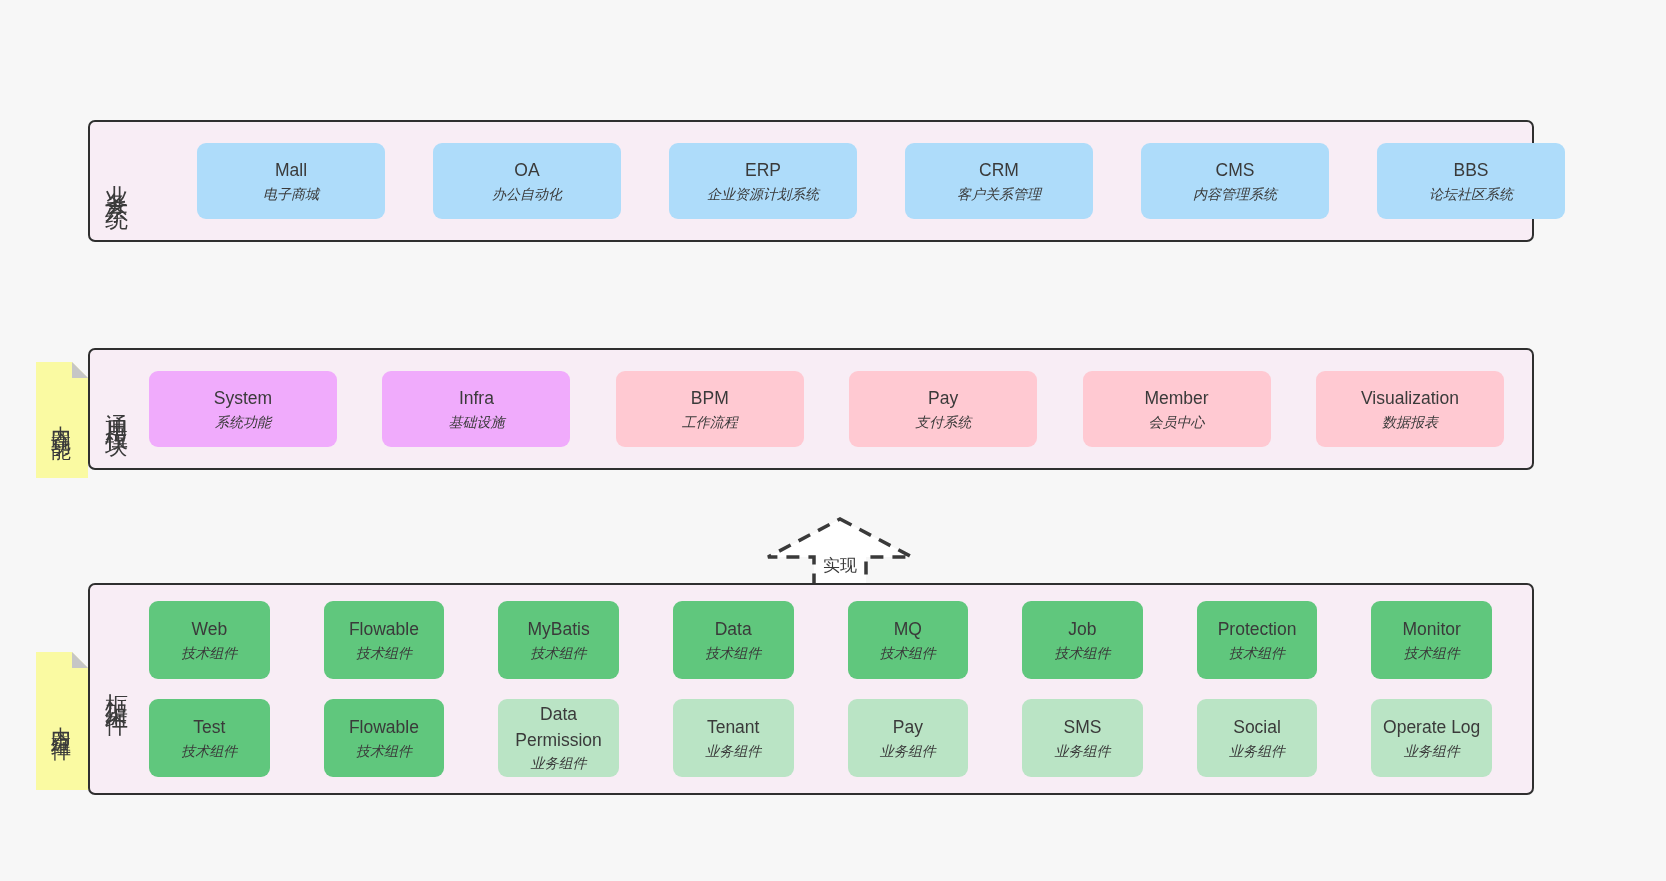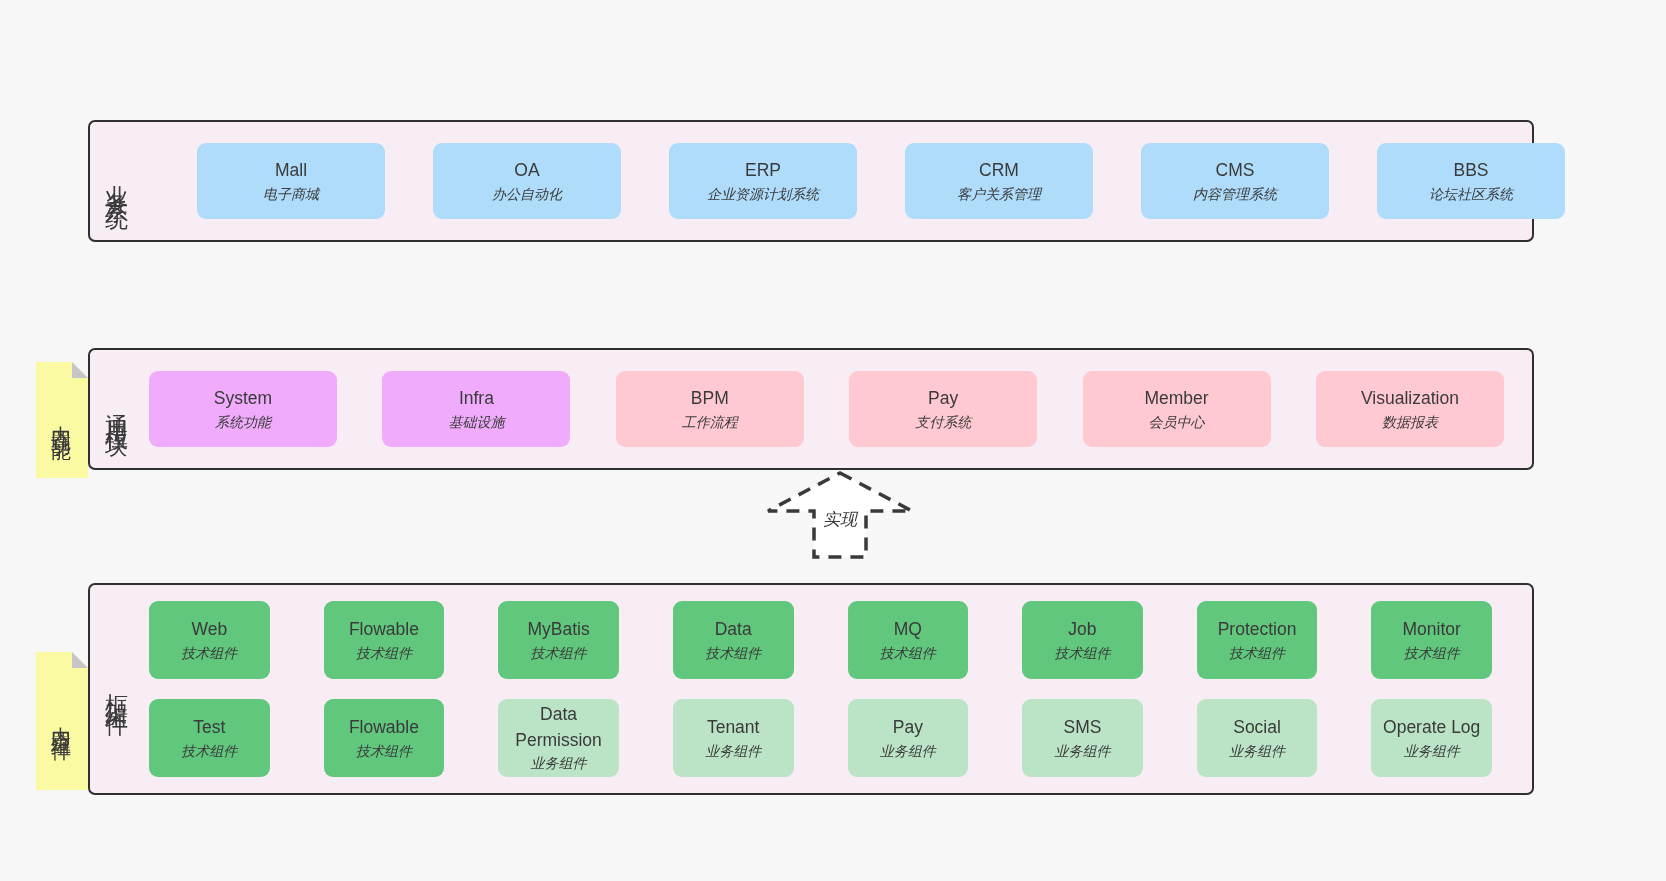--- a/index.html
+++ b/index.html
@@ -56,21 +56,21 @@
   .sticky-fold{
     position:absolute;top:0;right:0;width:16px;height:16px;
     background:linear-gradient(225deg,transparent 50%,#c6c6c6 50%);
   }
   .sticky-text{
     writing-mode:vertical-rl;text-orientation:upright;
     font-size:20px;letter-spacing:5px;color:#3a3a3a;
   }
   .arrow{position:absolute;z-index:1;}
   .arrow-1{left:746px;top:254px;}
-  .arrow-2{left:760px;top:469px;font-style:italic;}
+  .arrow-2{left:760px;top:515px;}
   .arrow svg{display:block;}
   .arrow text{
     font-size:17px;fill:#3a3a3a;
     font-family:"Liberation Sans","DejaVu Sans",sans-serif;
   }
 </style>
 </head>
 <body>
 
 <div class="canvas">

